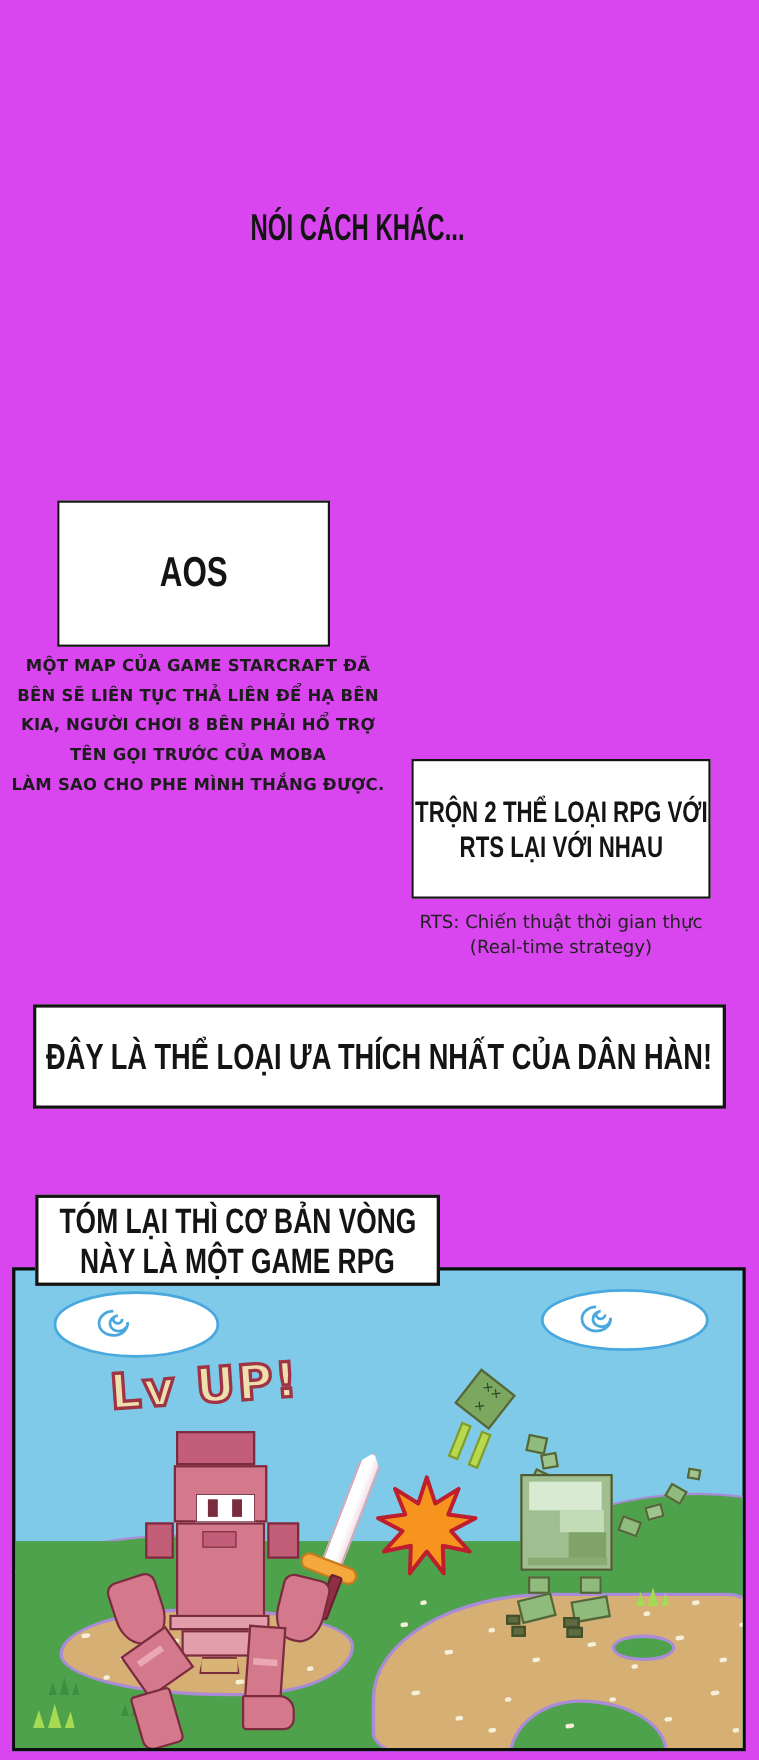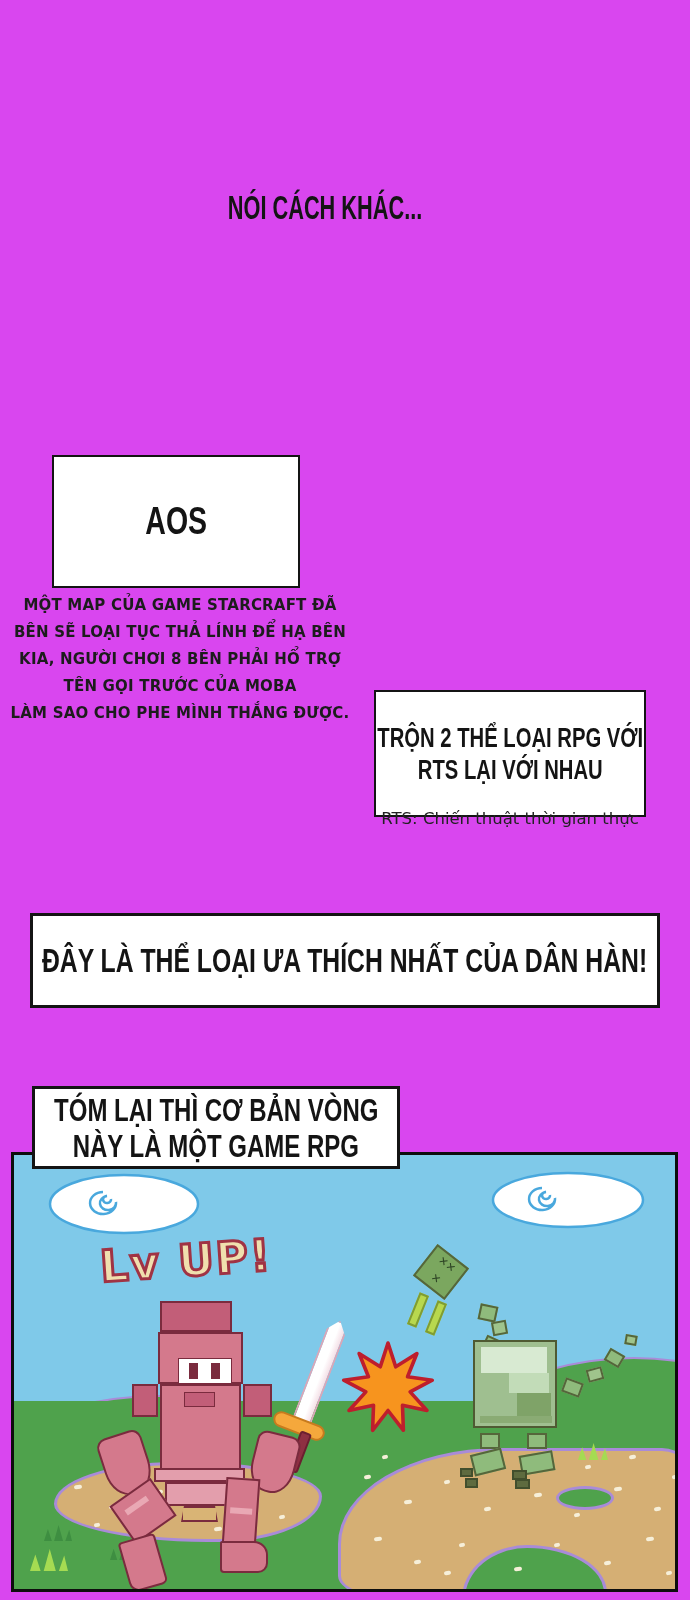--- a/index.html
+++ b/index.html
@@ -42,33 +42,34 @@
   <div class="abs" style="left:0;top:188px;width:650px;text-align:center;">
     <span class="display sx64" style="font-size:34px;">NÓI CÁCH KHÁC...</span>
   </div>
 
   <div class="abs outbox" style="left:52px;top:455px;width:248px;height:133px;">
     <span class="display sx75" style="font-size:38px;">AOS</span>
   </div>
 
   <div class="abs comic para" style="left:5px;top:592px;width:350px;">
     <div>MỘT MAP CỦA GAME STARCRAFT ĐÃ</div>
-    <div>BÊN SẼ LOẠI TỤC THẢ LÍNH ĐỂ HẠ BÊN</div>
+    <div>BÊN SẼ LIÊN TỤC THẢ LIÊN ĐỂ HẠ BÊN</div>
     <div>KIA, NGƯỜI CHƠI 8 BÊN PHẢI HỔ TRỢ</div>
     <div>TÊN GỌI TRƯỚC CỦA MOBA</div>
     <div>LÀM SAO CHO PHE MÌNH THẮNG ĐƯỢC.</div>
   </div>
 
   <div class="abs outbox" style="left:374px;top:690px;width:272px;height:127px;">
     <span class="display sx75" style="font-size:27px;line-height:32px;">TRỘN 2 THỂ LOẠI RPG VỚI</span>
     <span class="display sx75" style="font-size:27px;line-height:32px;">RTS LẠI VỚI NHAU</span>
   </div>
 
-  <div class="abs comic note" style="left:360px;top:808px;width:300px;">
+  <div class="abs comic note" style="left:360px;top:828px;width:300px;">
     <div>RTS: Chiến thuật thời gian thực</div>
+    <div>(Real-time strategy)</div>
   </div>
 
   <div class="abs outbox thick" style="left:30px;top:913px;width:630px;height:95px;">
     <span class="display sx75" style="font-size:33px;">ĐÂY LÀ THỂ LOẠI ƯA THÍCH NHẤT CỦA DÂN HÀN!</span>
   </div>
 
   <div class="abs outbox thick" style="left:32px;top:1086px;width:368px;height:83px;z-index:5;">
     <span class="display sx75" style="font-size:32px;line-height:36px;">TÓM LẠI THÌ CƠ BẢN VÒNG</span>
     <span class="display sx75" style="font-size:32px;line-height:36px;">NÀY LÀ MỘT GAME RPG</span>
   </div>

